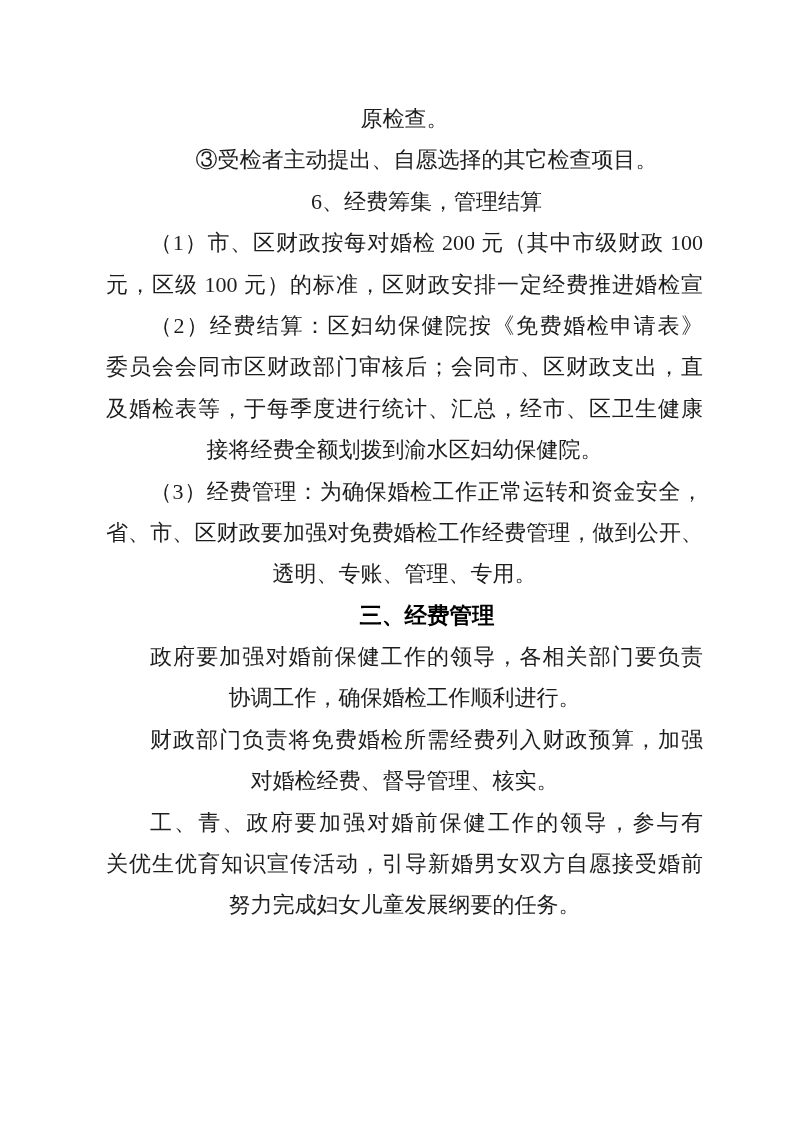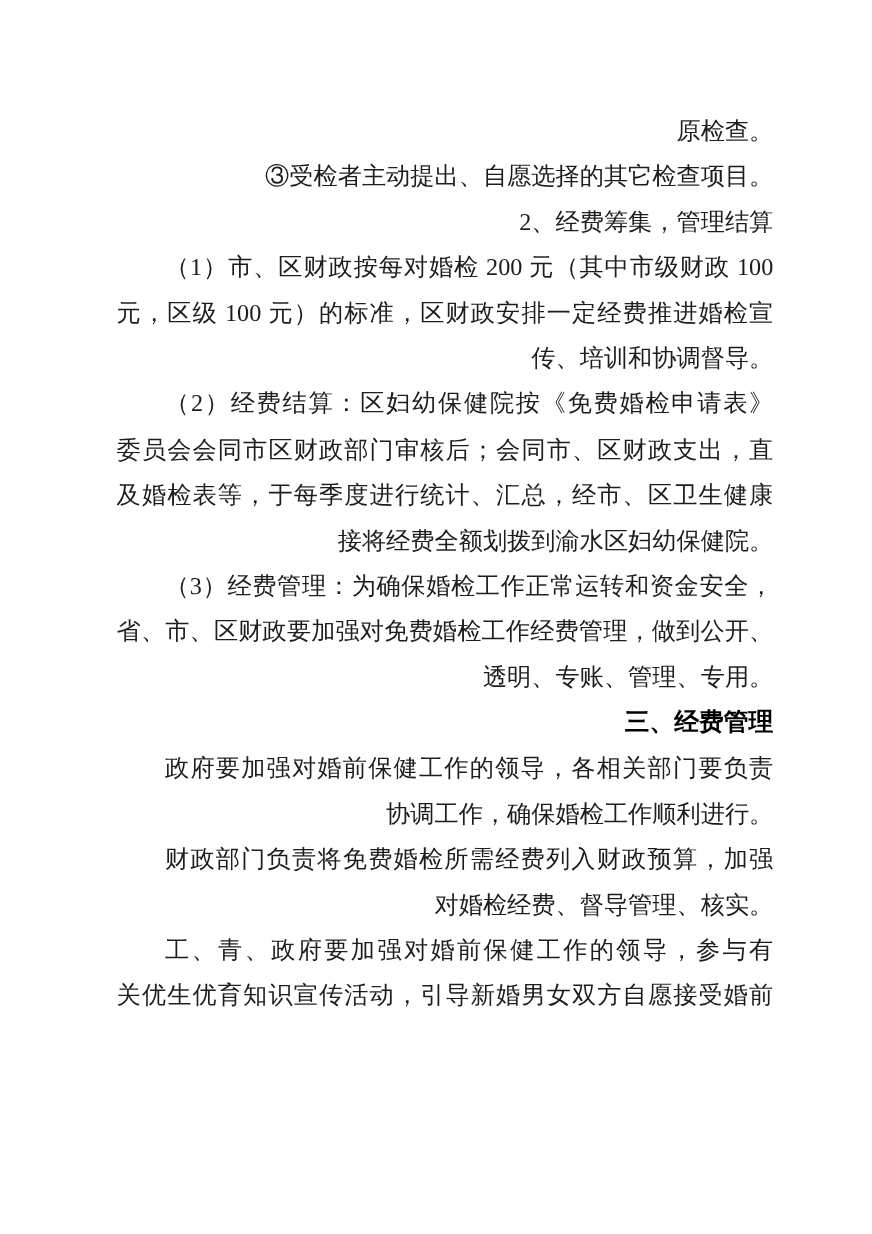--- a/index.html
+++ b/index.html
@@ -19,21 +19,21 @@
     position: absolute;
     left: 106px;
     top: 98px;
     width: 597px;
   }
   .line {
     font-size: 22px;
     height: 41.4px;
     line-height: 41.4px;
     color: #1d1d1d;
-    text-align: right;
+    text-align: center;
     white-space: normal;
   }
   .line.justify {
     text-align: justify;
     text-align-last: justify;
   }
   .line.indent {
     text-indent: 2em;
   }
   .line.heading {
@@ -43,32 +43,32 @@
     color: #000000;
   }
 </style>
 </head>
 <body>
 
 <div class="page">
   <div class="doc" id="doc">
       <div class="line">原检查。</div>
       <div class="line indent">③受检者主动提出、自愿选择的其它检查项目。</div>
-      <div class="line indent">2、经费筹集，管理结算</div>
+      <div class="line indent">6、经费筹集，管理结算</div>
       <div class="line justify indent">（1）市、区财政按每对婚检 200 元（其中市级财政 100</div>
       <div class="line justify">元，区级 100 元）的标准，区财政安排一定经费推进婚检宣</div>
-      <div class="line">传、培训和协调督导。</div>
       <div class="line justify indent">（2）经费结算：区妇幼保健院按《免费婚检申请表》</div>
       <div class="line justify">委员会会同市区财政部门审核后；会同市、区财政支出，直</div>
       <div class="line justify">及婚检表等，于每季度进行统计、汇总，经市、区卫生健康</div>
       <div class="line">接将经费全额划拨到渝水区妇幼保健院。</div>
       <div class="line justify indent">（3）经费管理：为确保婚检工作正常运转和资金安全，</div>
       <div class="line justify">省、市、区财政要加强对免费婚检工作经费管理，做到公开、</div>
       <div class="line">透明、专账、管理、专用。</div>
       <div class="line indent heading">三、经费管理</div>
       <div class="line justify indent">政府要加强对婚前保健工作的领导，各相关部门要负责</div>
       <div class="line">协调工作，确保婚检工作顺利进行。</div>
       <div class="line justify indent">财政部门负责将免费婚检所需经费列入财政预算，加强</div>
       <div class="line">对婚检经费、督导管理、核实。</div>
       <div class="line justify indent">工、青、政府要加强对婚前保健工作的领导，参与有</div>
       <div class="line justify">关优生优育知识宣传活动，引导新婚男女双方自愿接受婚前</div>
+      <div class="line">努力完成妇女儿童发展纲要的任务。</div>
     </div>
 </div>
 
 </body></html>

